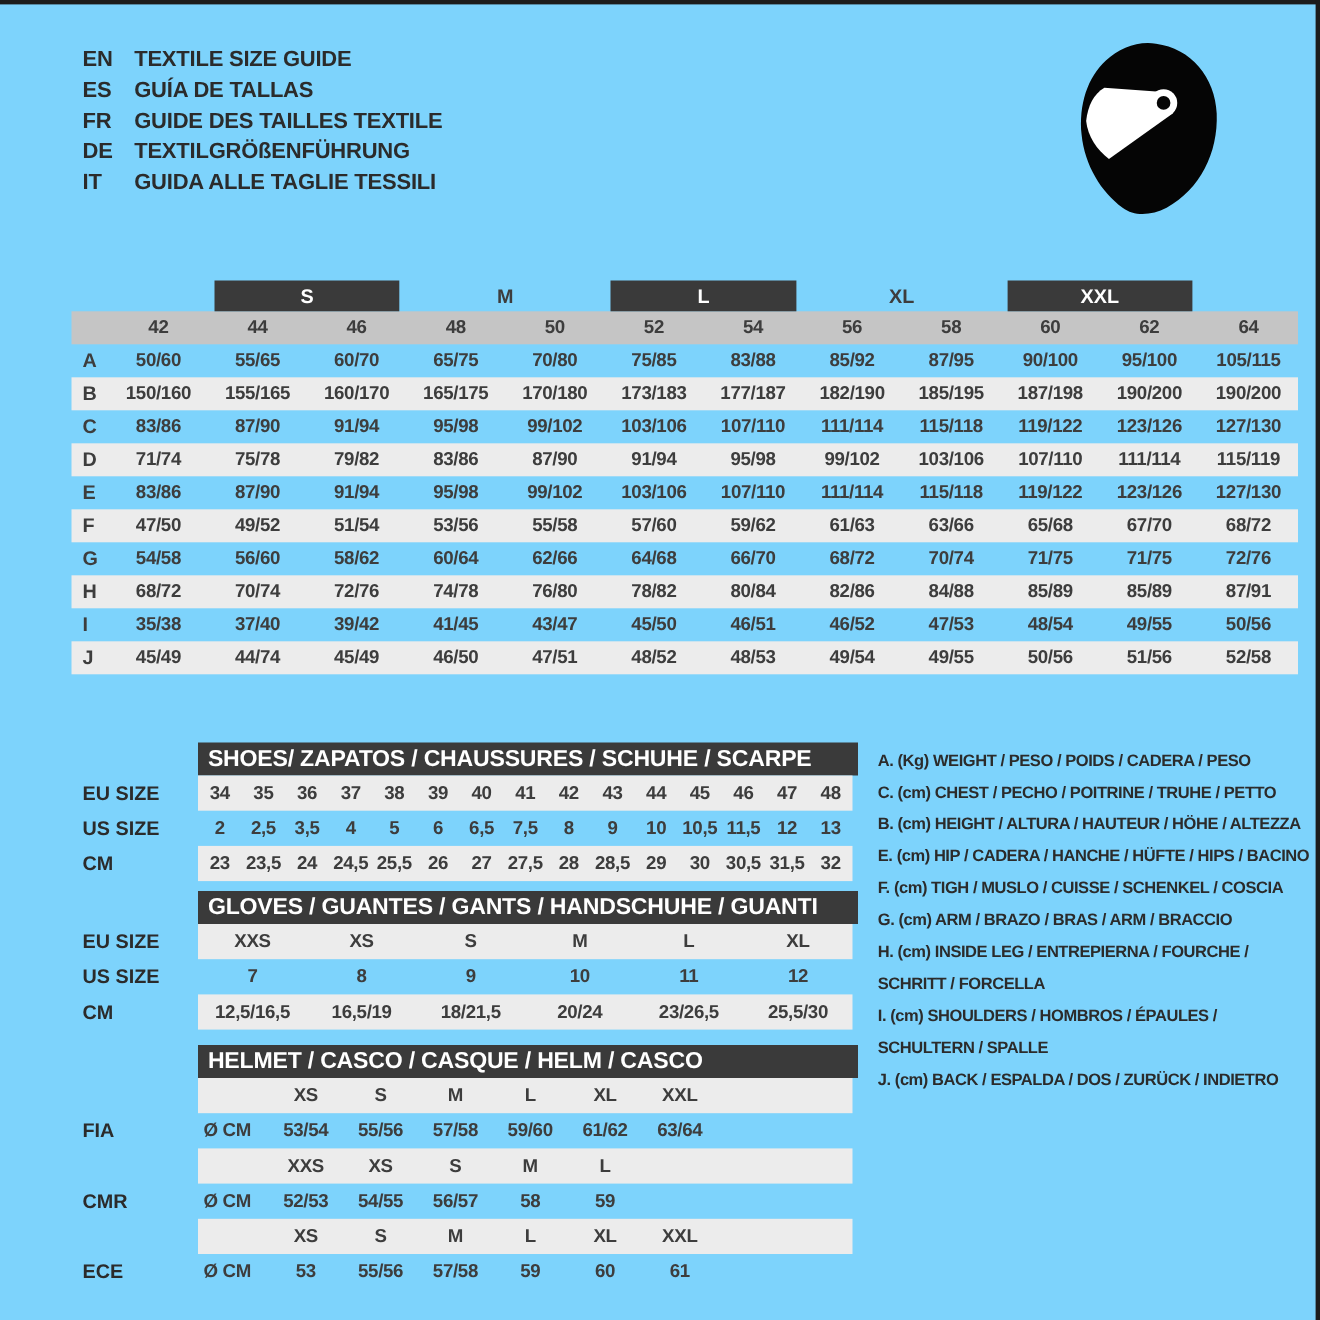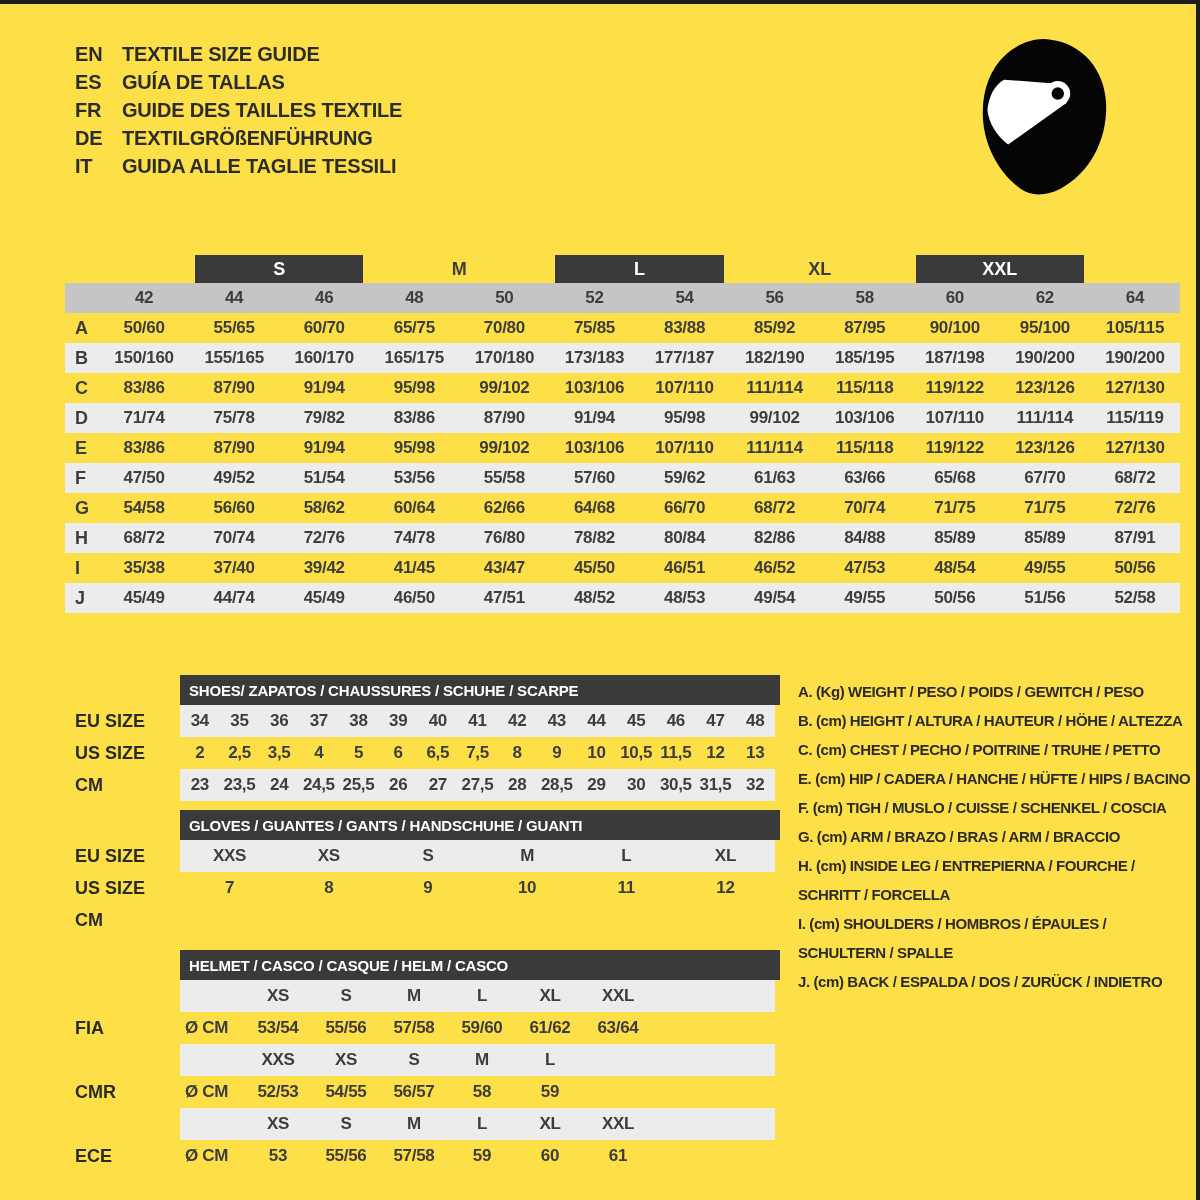--- a/index.html
+++ b/index.html
@@ -1,16 +1,16 @@
 <!DOCTYPE html>
 <html><head>
 <meta charset="utf-8">
 <style>
   html,body{margin:0;padding:0;background:#fff;}
-  .canvas{position:relative;width:1200px;height:1200px;background:#fde047;overflow:hidden;
+  .canvas{position:relative;width:1200px;height:1200px;background:#7dd3fc;overflow:hidden;
           font-family:"Liberation Sans",sans-serif;font-weight:bold;color:#3d3d3d;}
   .edge-top{position:absolute;top:0;left:0;width:1200px;height:4px;background:#1c1c1c;}
   .edge-right{position:absolute;top:0;right:0;width:4px;height:1200px;background:#1c1c1c;}
 
   
   .langs{position:absolute;left:75px;top:40px;font-size:20px;letter-spacing:-0.2px;color:#2b2b2b;}
   .lang-row{display:flex;height:28px;align-items:center;}
   .lang-code{width:47px;}
 
   
@@ -26,21 +26,21 @@
   .sizes-row{background:#c5c5c5;height:30px;}
   .cell{display:flex;align-items:center;justify-content:center;font-size:17px;letter-spacing:-0.3px;}
   .trow{height:30px;}
   .stripe{background:#ececec;}
   .letter{justify-content:flex-start;padding-left:10px;font-size:18px;}
 
   
   .section{position:absolute;left:75px;width:705px;}
   #shoes{top:675px;} #gloves{top:810px;} #helmet{top:950px;}
   .sec-bar{margin-left:105px;height:30px;background:#3a3a3a;color:#fff;display:flex;align-items:center;
-           padding-left:9px;font-size:15px;letter-spacing:-0.2px;}
+           padding-left:9px;font-size:21px;letter-spacing:-0.2px;}
   .sec-row{display:flex;height:32px;}
   .sec-label{width:105px;display:flex;align-items:center;font-size:18px;color:#2b2b2b;}
   .sec-grid{width:595px;display:grid;}
   .cols15{grid-template-columns:repeat(15,1fr);}
   .cols6{grid-template-columns:repeat(6,1fr);}
   .helm{grid-template-columns:64px repeat(6,68px) 1fr;}
   .unit{justify-content:flex-start;padding-left:5px;}
 
   
   .legend{position:absolute;left:798px;top:677px;width:398px;font-size:15px;line-height:29px;
@@ -344,20 +344,28 @@
           <div class="cell">7</div>
           <div class="cell">8</div>
           <div class="cell">9</div>
           <div class="cell">10</div>
           <div class="cell">11</div>
           <div class="cell">12</div>
         </div>
       </div>
       <div class="sec-row">
         <div class="sec-label">CM</div>
+        <div class="sec-grid cols6 stripe">
+          <div class="cell">12,5/16,5</div>
+          <div class="cell">16,5/19</div>
+          <div class="cell">18/21,5</div>
+          <div class="cell">20/24</div>
+          <div class="cell">23/26,5</div>
+          <div class="cell">25,5/30</div>
+        </div>
       </div>
     </div>
 
   <div class="section" id="helmet">
     <div class="sec-bar">HELMET / CASCO / CASQUE / HELM / CASCO</div>
   <div class="sec-row">
         <div class="sec-label"></div>
         <div class="sec-grid helm stripe">
           <div class="cell"></div>
           <div class="cell">XS</div>
@@ -424,23 +432,23 @@
           <div class="cell">55/56</div>
           <div class="cell">57/58</div>
           <div class="cell">59</div>
           <div class="cell">60</div>
           <div class="cell">61</div>
         </div>
       </div>
     </div>
 
   <div class="legend">
-      <div class="legend-item">A. (Kg) WEIGHT / PESO / POIDS / GEWITCH / PESO</div>
+      <div class="legend-item">A. (Kg) WEIGHT / PESO / POIDS / CADERA / PESO</div>
+      <div class="legend-item">C. (cm) CHEST / PECHO / POITRINE / TRUHE / PETTO</div>
       <div class="legend-item">B. (cm) HEIGHT / ALTURA / HAUTEUR / HÖHE / ALTEZZA</div>
-      <div class="legend-item">C. (cm) CHEST / PECHO / POITRINE / TRUHE / PETTO</div>
       <div class="legend-item">E. (cm) HIP / CADERA / HANCHE / HÜFTE / HIPS / BACINO</div>
       <div class="legend-item">F. (cm) TIGH / MUSLO / CUISSE / SCHENKEL / COSCIA</div>
       <div class="legend-item">G. (cm) ARM / BRAZO / BRAS / ARM / BRACCIO</div>
       <div class="legend-item">H. (cm) INSIDE LEG / ENTREPIERNA / FOURCHE / SCHRITT / FORCELLA</div>
       <div class="legend-item">I. (cm) SHOULDERS / HOMBROS / ÉPAULES / SCHULTERN / SPALLE</div>
       <div class="legend-item">J. (cm) BACK / ESPALDA / DOS / ZURÜCK / INDIETRO</div>
     </div>
 </div>
 
 </body></html>

